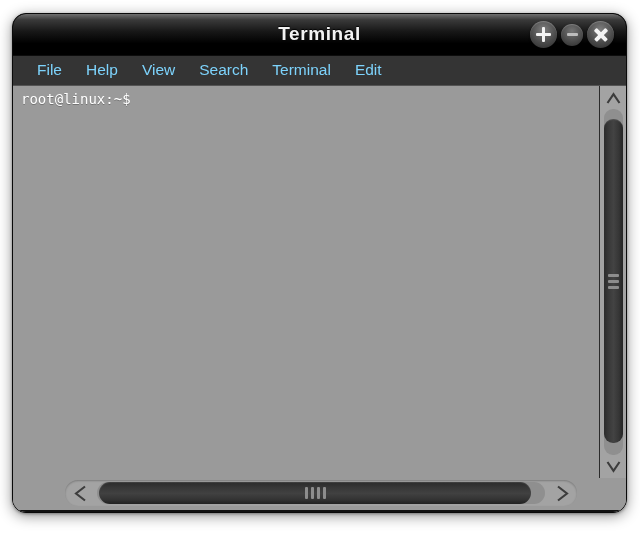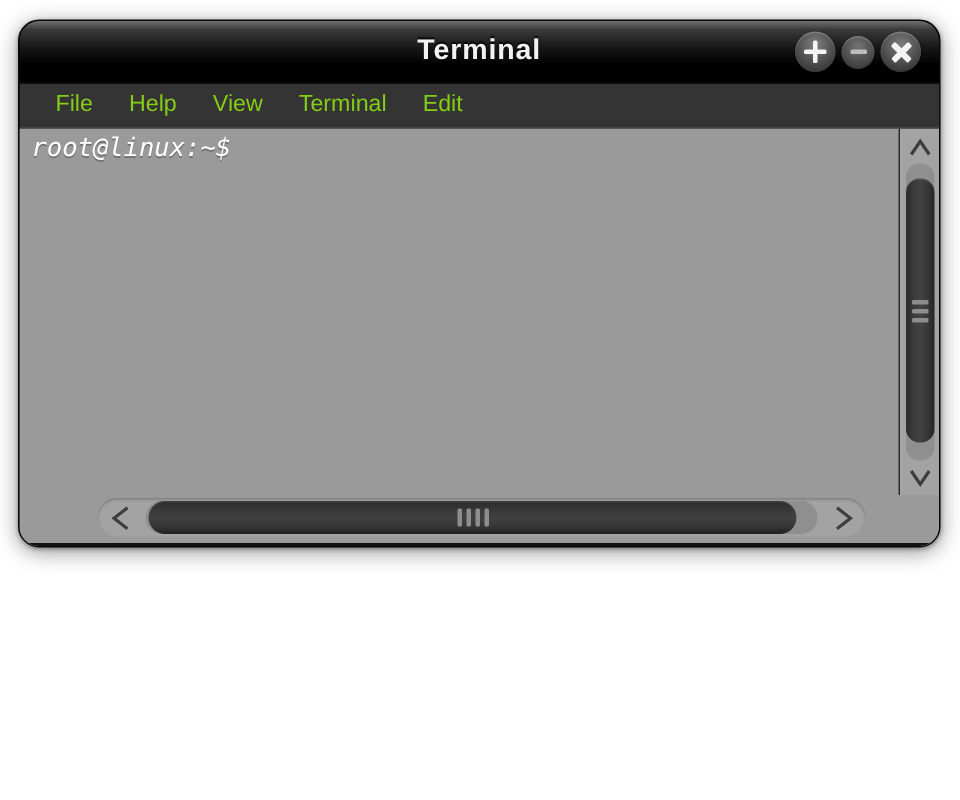--- a/index.html
+++ b/index.html
@@ -14,21 +14,21 @@
     overflow: hidden;
     position: relative;
   }
 
   
   #window {
     position: absolute;
     left: 12px;
     top: 13px;
     width: 615px;
-    height: 352px;
+    height: 500px;
     border-radius: 14px;
     background: #000;
     box-shadow: 0 3px 14px rgba(0,0,0,0.42),
                 0 1px 3px rgba(0,0,0,0.35);
     overflow: hidden;
     border: 1px solid #0a0a0a;
     box-sizing: border-box;
     display: flex;
     flex-direction: column;
   }
@@ -133,21 +133,21 @@
     height: 31px;
     background: #343434;
     border-top: 1px solid #0d0d0d;
     border-bottom: 1px solid #545454;
     display: flex;
     align-items: center;
     padding-left: 12px;
     box-sizing: border-box;
   }
   .menu-item {
-    color: #84cc16;
+    color: #7dd3fc;
     font-size: 15.5px;
     padding: 2px 12px 3px 12px;
     user-select: none;
     white-space: nowrap;
   }
 
   
   #body-area {
     flex: 1 1 auto;
     display: flex;
@@ -163,27 +163,26 @@
   #term-view {
     flex: 1 1 auto;
     background: #9a9a9a;
     padding: 6px 0 0 8px;
     box-sizing: border-box;
     overflow: hidden;
     position: relative;
   }
   #term-text {
     font-family: "DejaVu Sans Mono", monospace;
-    font-size: 17px;
+    font-size: 14px;
     line-height: 15px;
     color: #ffffff;
     white-space: pre;
     text-shadow: 0 1px 0 rgba(0,0,0,0.25);
     user-select: text;
-    font-style: italic;
   }
 
   
   #vscroll {
     flex: 0 0 27px;
     width: 27px;
     background: #a3a3a3;
     border-left: 1px solid #2b2b2b;
     position: relative;
     box-sizing: border-box;
@@ -317,20 +316,21 @@
         <span class="glyph g-times"></span>
       </div>
 
     </div>
   </div>
 
   <div id="menubar">
     <div class="menu-item">File</div>
     <div class="menu-item">Help</div>
     <div class="menu-item">View</div>
+    <div class="menu-item">Search</div>
     <div class="menu-item">Terminal</div>
     <div class="menu-item">Edit</div>
   </div>
 
   <div id="body-area">
 
     <div id="body-top">
 
       <div id="term-view">
         <div id="term-text">root@linux:~$</div>

